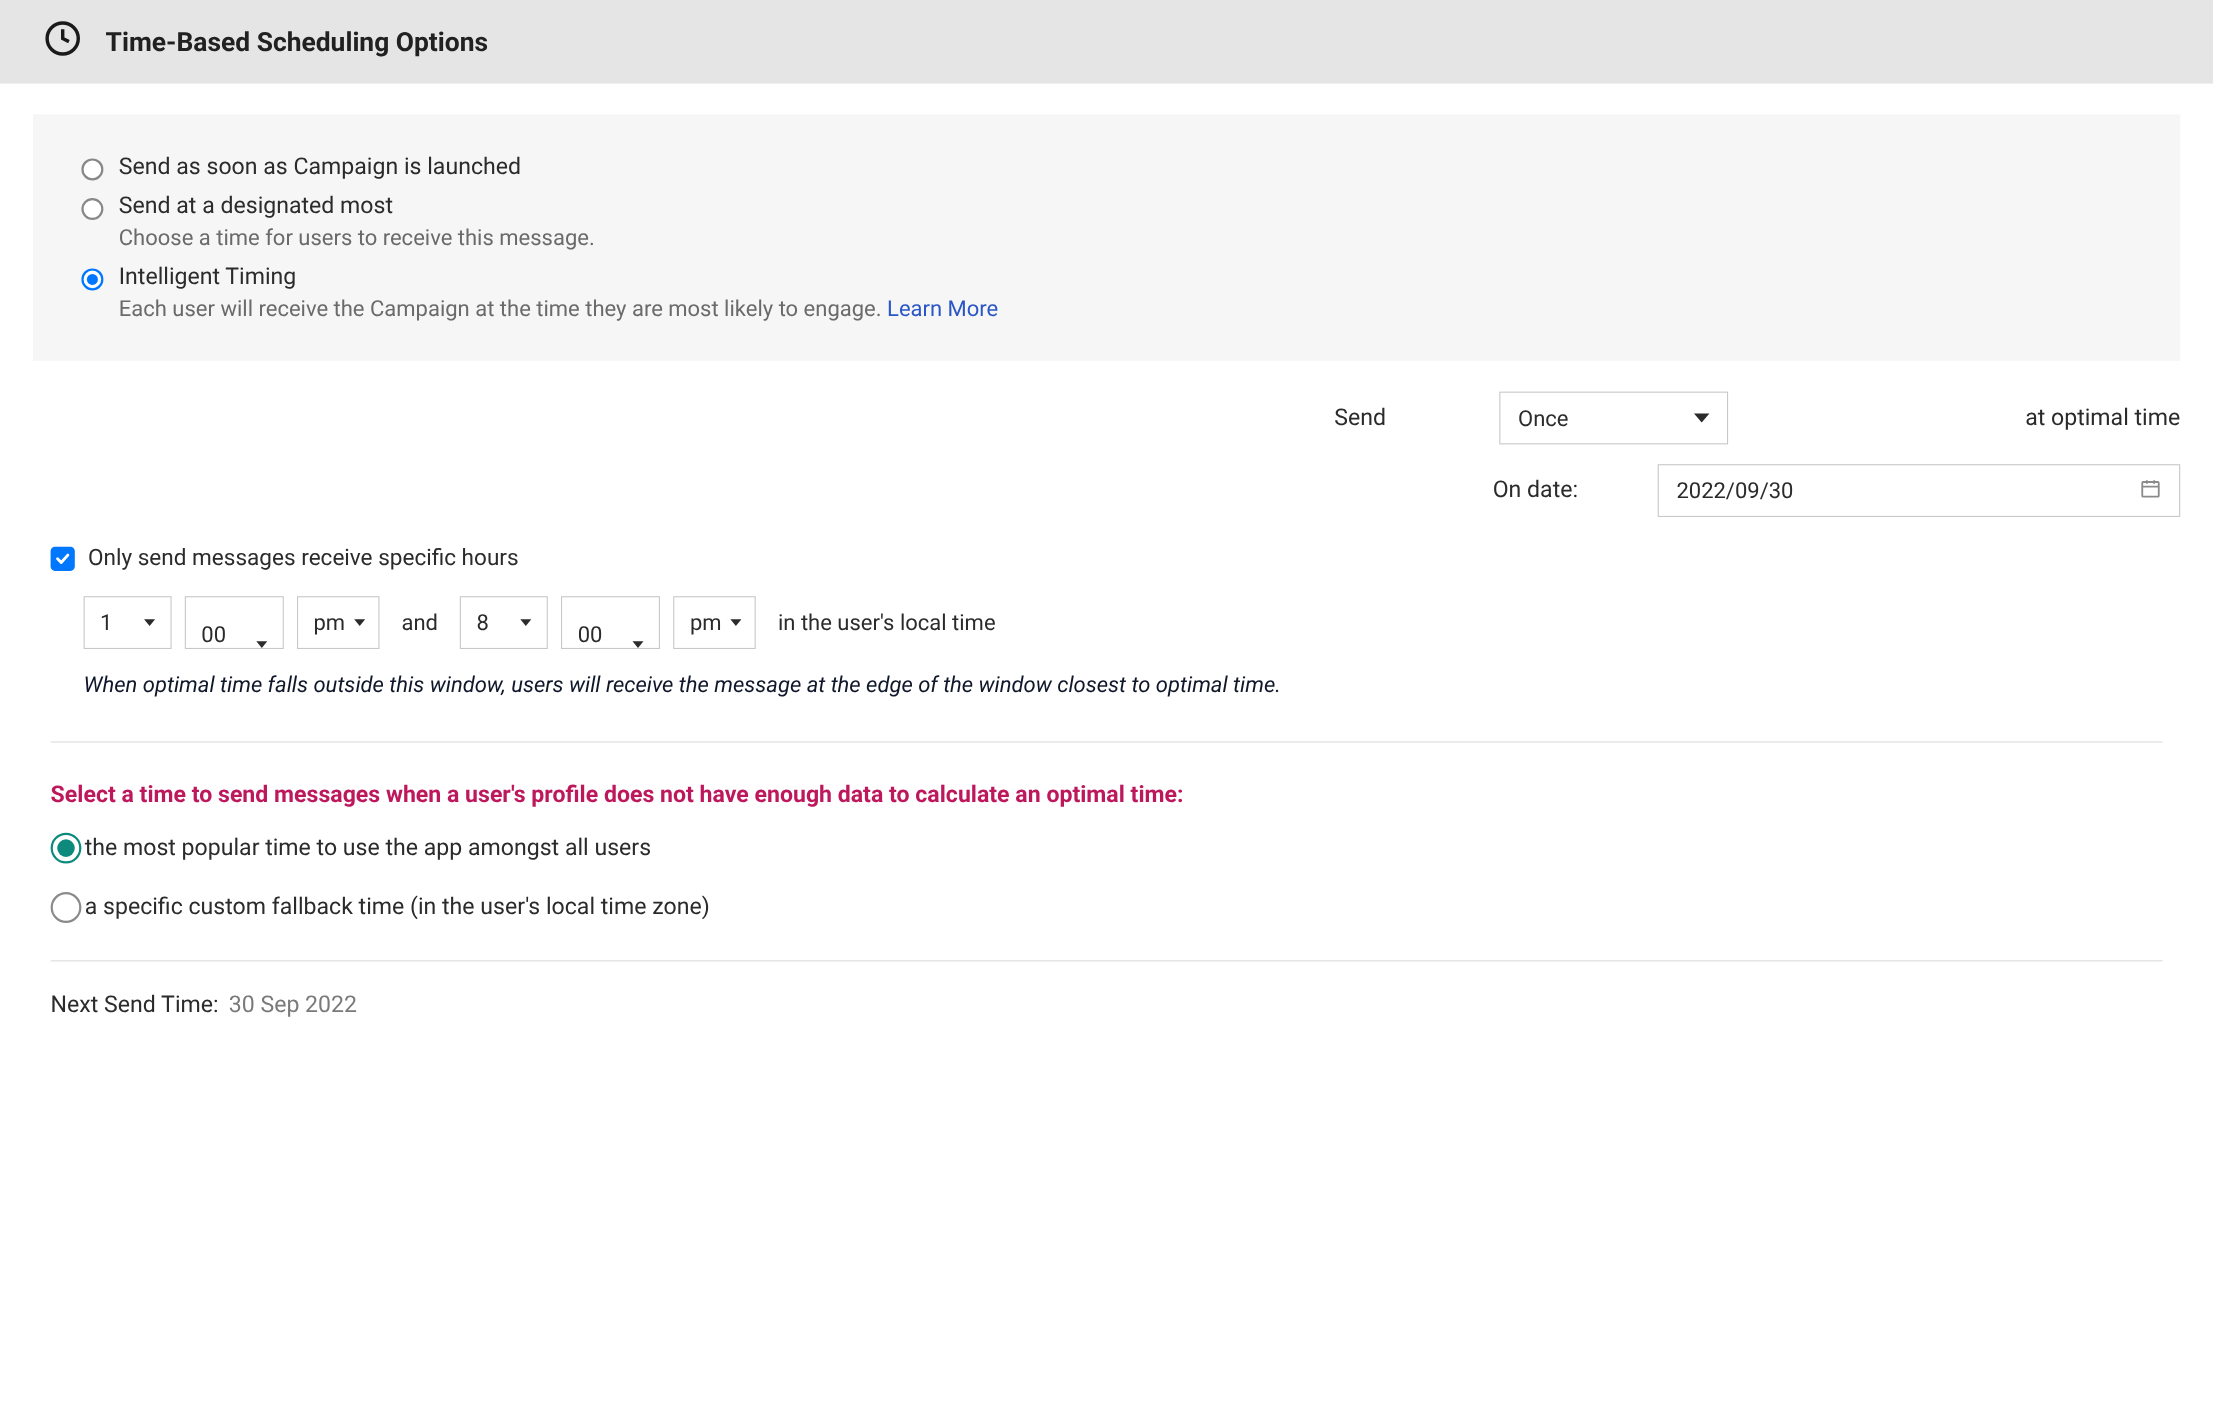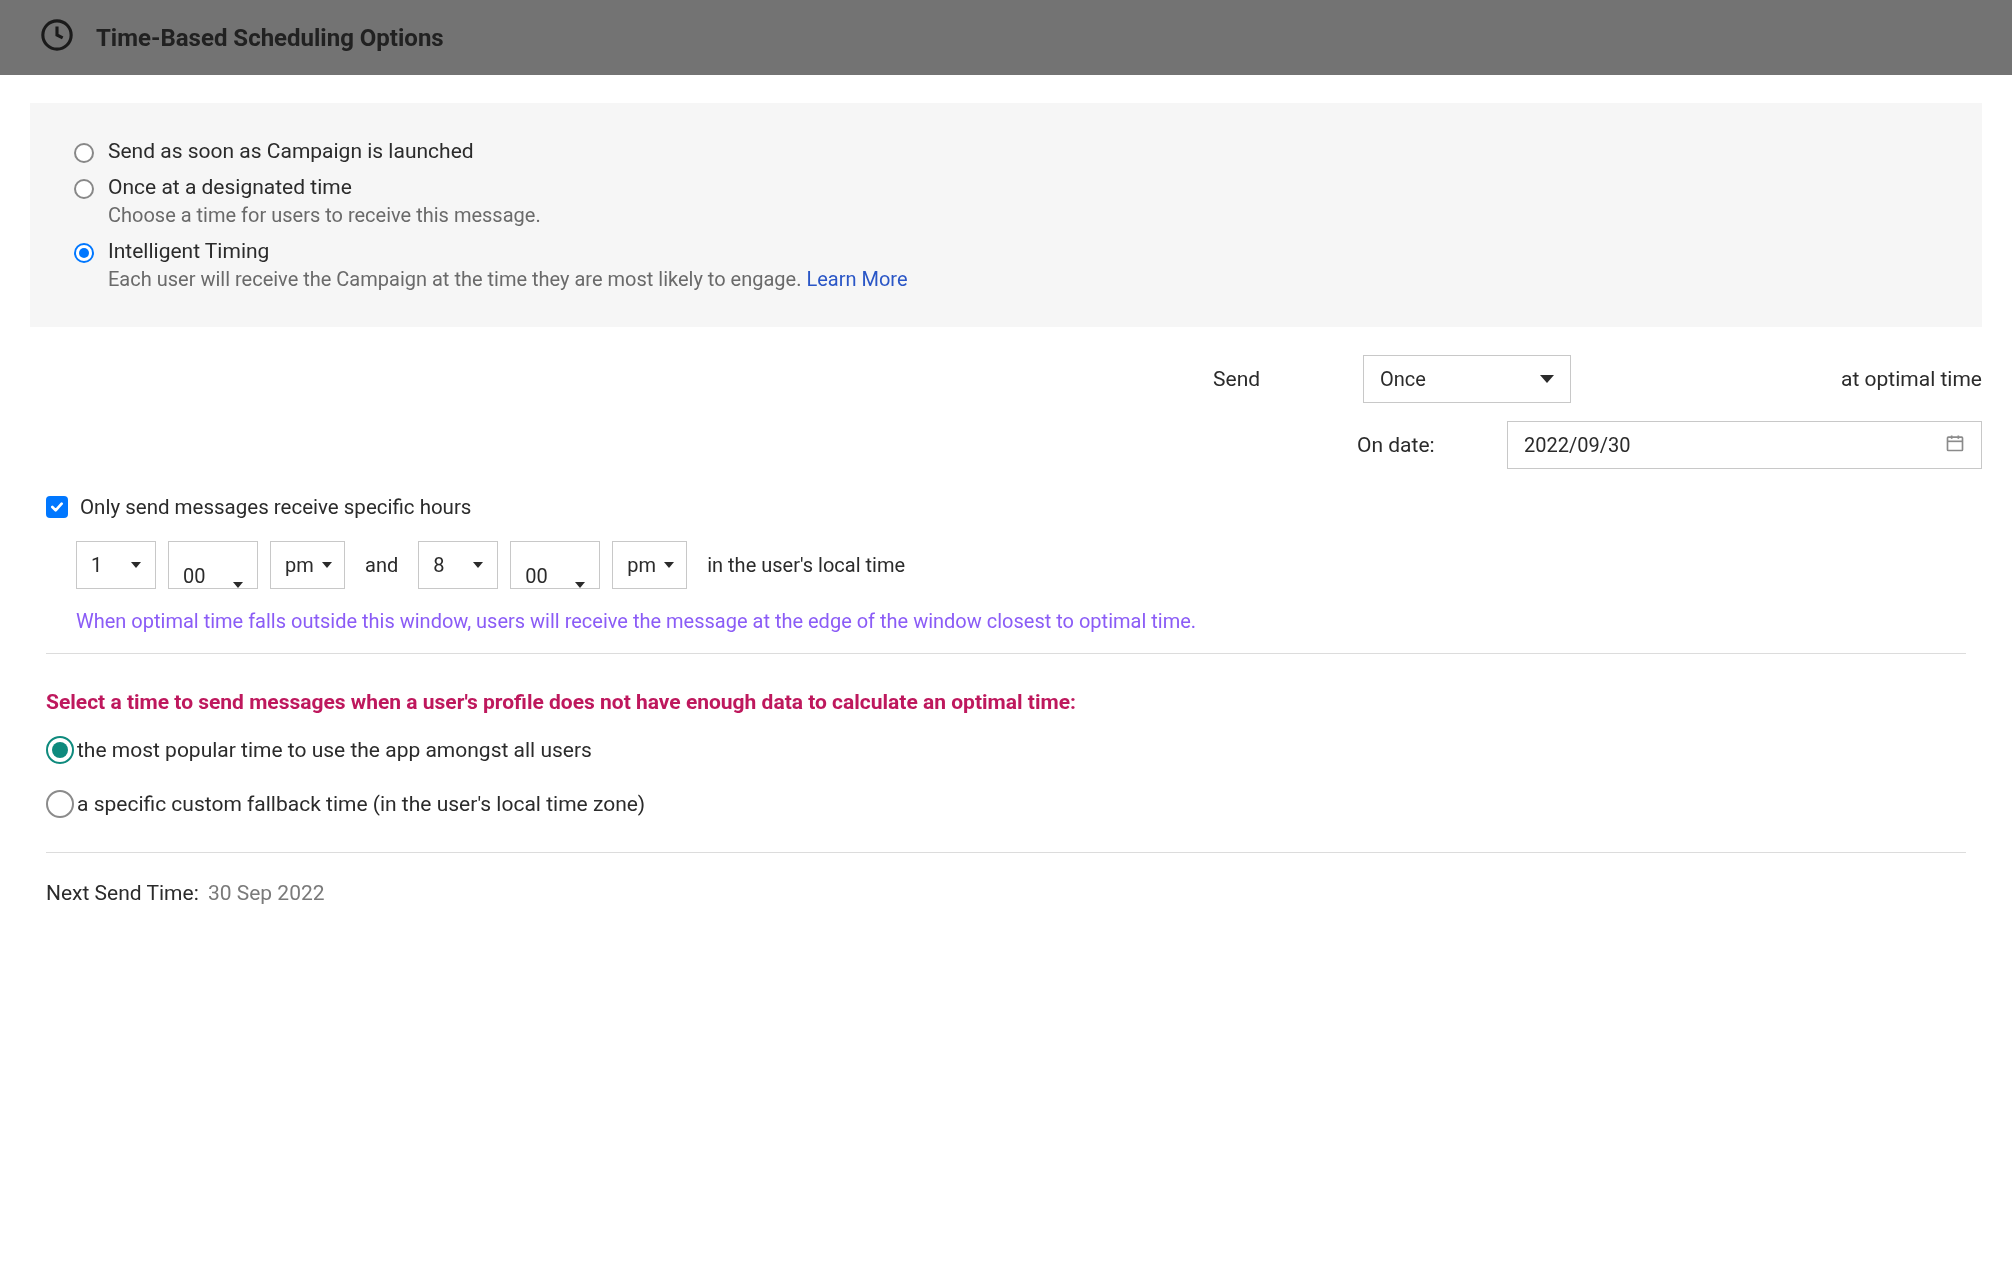--- a/index.html
+++ b/index.html
@@ -3,21 +3,21 @@
 <meta charset="utf-8">
 <style>
   * { box-sizing: border-box; margin: 0; padding: 0; }
   body {
     font-family: -apple-system, BlinkMacSystemFont, "Segoe UI", Roboto, Helvetica, Arial, sans-serif;
     font-size: 20.5px;
     color: #2b2b2b;
     background: #ffffff;
   }
   .header-bar {
-    background: #737373;
+    background: #e5e5e5;
     display: flex;
     align-items: center;
     padding: 18px 40px;
     gap: 22px;
   }
   .header-title {
     font-weight: 700;
     font-size: 24px;
     color: #212121;
   }
@@ -162,23 +162,24 @@
   .mini-select.min  { width: 90px; justify-content: space-between; align-items: flex-end; }
   .mini-select.ampm { width: 75px; justify-content: space-between; }
   .and-text, .tz-text {
     color: #2b2b2b;
     font-size: 20px;
     padding: 0 8px;
   }
 
   .help-text {
     padding-left: 46px;
-    color: #8b5cf6;
-    font-size: 20px;
-    margin-bottom: 20px;
+    color: #0f172a;
+    font-size: 20px;
+    margin-bottom: 40px;
+    font-style: italic;
   }
   hr.sep {
     border: none;
     border-top: 1px solid #dcdcdc;
     margin: 0 16px 36px 16px;
   }
 
   .bold-label {
     font-weight: 700;
     font-size: 21px;
@@ -246,21 +247,21 @@
   <div class="radio-panel">
     <div class="radio-row">
       <span class="radio-circle"></span>
       <div class="radio-text-block">
         <span class="radio-label">Send as soon as Campaign is launched</span>
       </div>
     </div>
     <div class="radio-row">
       <span class="radio-circle"></span>
       <div class="radio-text-block">
-        <span class="radio-label">Once at a designated time</span>
+        <span class="radio-label">Send at a designated most</span>
         <span class="radio-desc">Choose a time for users to receive this message.</span>
       </div>
     </div>
     <div class="radio-row">
       <span class="radio-circle selected"></span>
       <div class="radio-text-block">
         <span class="radio-label">Intelligent Timing</span>
         <span class="radio-desc">
           <span>Each user will receive the Campaign at the time they are most likely to engage. </span><a href="#" class="link">Learn More</a>
         </span>

